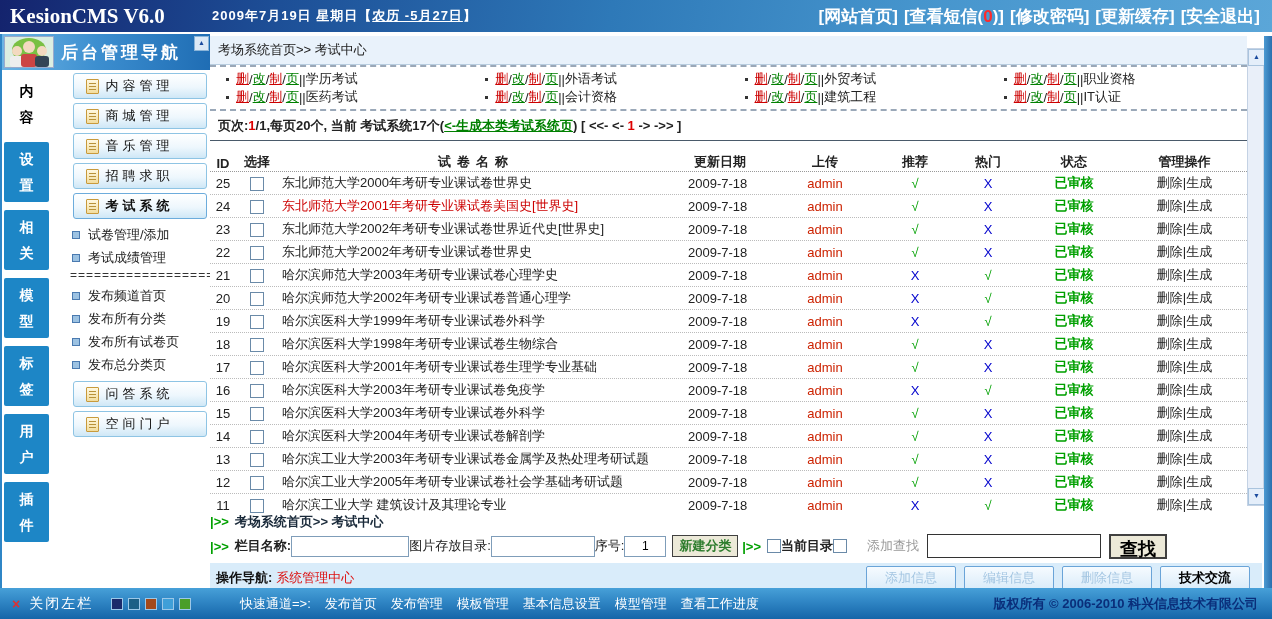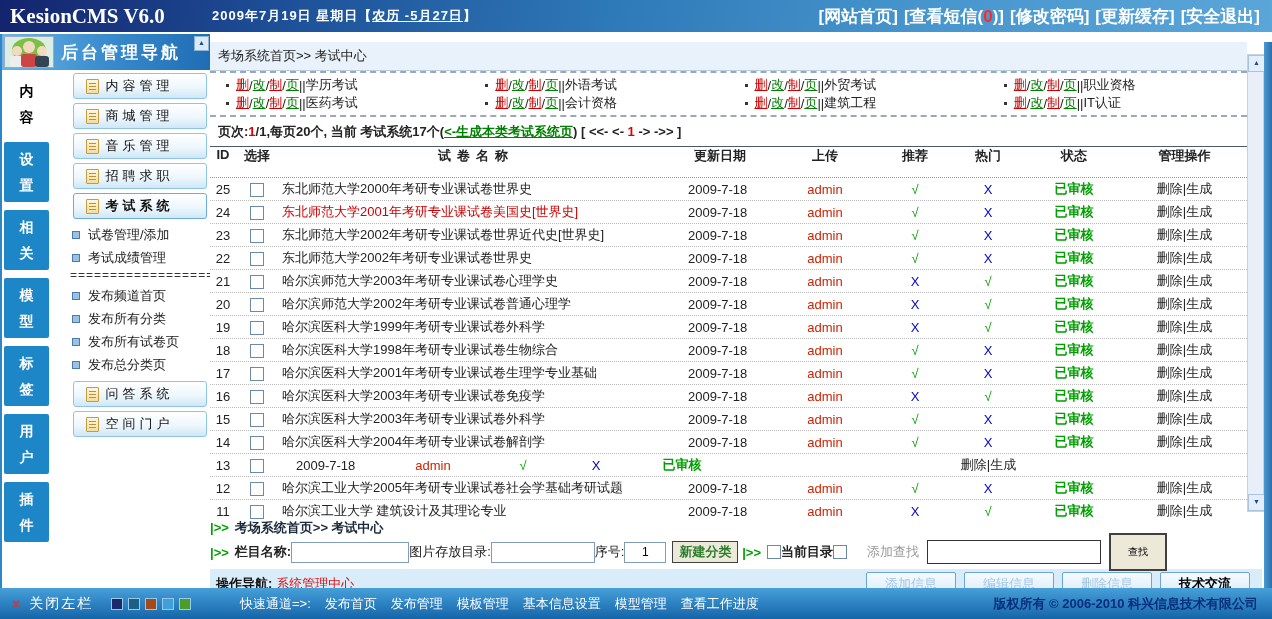--- a/index.html
+++ b/index.html
@@ -37,21 +37,21 @@
   .note-icon::before{content:"";position:absolute;left:2px;right:2px;top:3px;height:1px;background:#b8923a;
     box-shadow:0 3px 0 #b8923a,0 6px 0 #b8923a;}
   .sub-item{display:flex;align-items:center;height:23px;padding-left:23px;font-size:13px;color:#222;}
   .sub-bullet{width:6px;height:6px;background:#9cc2e2;border:1px solid #4a7ab0;margin-right:8px;flex:0 0 auto;}
   .sb-sep{padding-left:21px;height:15px;line-height:13px;font-size:12px;color:#333;letter-spacing:1px;}
   .sb-gap{height:5px;}
   .sb-strip{width:12px;background:linear-gradient(90deg,#55a2d8,#2f86c6);position:relative;}
   .sb-down{position:absolute;bottom:2px;left:-1px;width:13px;height:13px;background:#dce9f6;border:1px solid #8ab4d8;
     font-size:7px;color:#1a4a9e;text-align:center;line-height:12px;}
   
-  .main{position:absolute;left:210px;top:42px;width:1062px;height:554px;background:#fff;}
+  .main{position:absolute;left:210px;top:36px;width:1062px;height:554px;background:#fff;}
   .edge{position:absolute;right:0;top:0;width:8px;height:554px;background:linear-gradient(90deg,#4c9ad2,#2a6fae);}
   .vscroll{position:absolute;right:8px;top:12px;width:17px;height:458px;background:#e9eff9;border:1px solid #c4d2e4;box-sizing:border-box;}
   .vs-btn{position:absolute;left:0;width:15px;height:15px;background:#e4eefa;border:1px solid #aac4de;
     font-size:7px;color:#1a4a9e;text-align:center;line-height:14px;}
   .vs-up{top:0;}
   .vs-down{bottom:0;}
   .zone-top{margin-right:25px;}
   .zone-bot{margin-right:10px;}
   .crumb-bar{height:28px;background:#e9f2fb;border-bottom:1px solid #b8cde0;display:flex;align-items:center;
     padding-left:8px;font-size:13px;color:#222;}
@@ -59,21 +59,21 @@
     display:grid;grid-template-columns:repeat(4,1fr);align-content:center;}
   .cat-item{padding-left:16px;height:18px;display:flex;align-items:center;white-space:pre;font-size:13px;}
   .cat-bullet{width:3px;height:3px;background:#333;margin-right:7px;flex:0 0 auto;}
   .lk-red{color:#cc0000;text-decoration:underline;}
   .lk-green{color:#008000;text-decoration:underline;}
   .pagi{height:29px;display:flex;align-items:center;padding-left:8px;font-size:13px;font-weight:bold;
     border-bottom:1px solid #4a5a6a;white-space:pre;color:#222;}
   .red{color:#dd0000;}
   
   .table-wrap{height:372px;overflow:hidden;}
-  .thead{height:30px;display:flex;align-items:flex-start;font-weight:bold;font-size:13px;border-bottom:1px dotted #999;}
+  .thead{height:30px;display:flex;align-items:flex-end;font-weight:bold;font-size:13px;border-bottom:1px dotted #999;}
   .trow{height:22px;display:flex;align-items:center;font-size:13px;border-bottom:1px dotted #bbb;}
   .col-id{width:26px;text-align:center;flex:0 0 auto;}
   .col-cb{width:42px;text-align:center;flex:0 0 auto;}
   .col-title{width:392px;flex:0 0 auto;padding-left:4px;box-sizing:border-box;overflow:hidden;white-space:nowrap;}
   .thead .col-title{text-align:center;letter-spacing:6px;}
   .col-date{width:100px;flex:0 0 auto;padding-left:18px;box-sizing:border-box;}
   .thead .col-date{text-align:center;padding-left:0;}
   .col-up{width:110px;text-align:center;flex:0 0 auto;}
   .col-rec{width:70px;text-align:center;flex:0 0 auto;}
   .col-hot{width:76px;text-align:center;flex:0 0 auto;}
@@ -96,21 +96,21 @@
   .tin{border:1px solid #7f9db9;height:17px;font-size:12px;box-sizing:content-box;}
   .in1{width:112px;}
   .in2{width:98px;}
   .in3{width:36px;text-align:center;}
   .btn-beige{background:#ece9d8;border:1px solid #404040;height:22px;font-size:13px;padding:0 6px;
     font-family:inherit;}
   .btn-new{color:#2e7d2e;font-weight:bold;margin-left:6px;}
   .rgroup{margin-left:auto;margin-right:95px;display:flex;align-items:center;white-space:pre;}
   .lbl-gray{color:#999;margin-left:20px;}
   .in-search{width:168px;height:20px;border:1px solid #333;margin:0 8px;}
-  .btn-find{height:38px;width:58px;font-weight:normal;border:2px solid #404040;background:#ece9d8;font-size:10px;}
+  .btn-find{height:25px;width:58px;font-weight:bold;border:2px solid #404040;background:#ece9d8;font-size:18px;}
   .ops-bar{height:30px;background:#d9ecfa;border-top:1px solid #fff;display:flex;align-items:center;padding-left:6px;font-size:13px;}
   .ops-lbl{font-weight:bold;color:#111;white-space:pre;}
   .ops-val{color:#dd1111;margin-left:4px;}
   .ops-btns{margin-left:auto;display:flex;gap:8px;padding-right:12px;}
   .ops-btn{width:88px;height:23px;border:1px solid #6aa4d8;border-radius:2px;text-align:center;line-height:22px;
     background:linear-gradient(180deg,#f6fbff,#d8ebf9);color:#000;font-weight:bold;font-size:13px;}
   .ops-btn.disabled{color:#a4c6e2;font-weight:normal;}
   
   .footer{position:absolute;left:0;top:588px;width:1272px;height:31px;display:flex;align-items:center;color:#fff;
     background:linear-gradient(180deg,#47a0d8 0%,#2f85c4 45%,#1565a8 100%);font-size:13px;}
@@ -436,20 +436,21 @@
           <div class="col-up up-admin">admin</div>
           <div class="col-rec"><span class="mark mk-green">√</span></div>
           <div class="col-hot"><span class="mark mk-blue">X</span></div>
           <div class="col-st st-ok">已审核</div>
           <div class="col-op"><a class="op-links">删除|生成</a></div>
         </div>
 
         <div class="trow">
           <div class="col-id">13</div>
           <div class="col-cb"><span class="cbx"></span></div>
+          <div class="col-title"><a class="row-title">哈尔滨工业大学2003年考研专业课试卷金属学及热处理考研试题</a></div>
           <div class="col-date">2009-7-18</div>
           <div class="col-up up-admin">admin</div>
           <div class="col-rec"><span class="mark mk-green">√</span></div>
           <div class="col-hot"><span class="mark mk-blue">X</span></div>
           <div class="col-st st-ok">已审核</div>
           <div class="col-op"><a class="op-links">删除|生成</a></div>
         </div>
 
         <div class="trow">
           <div class="col-id">12</div>

